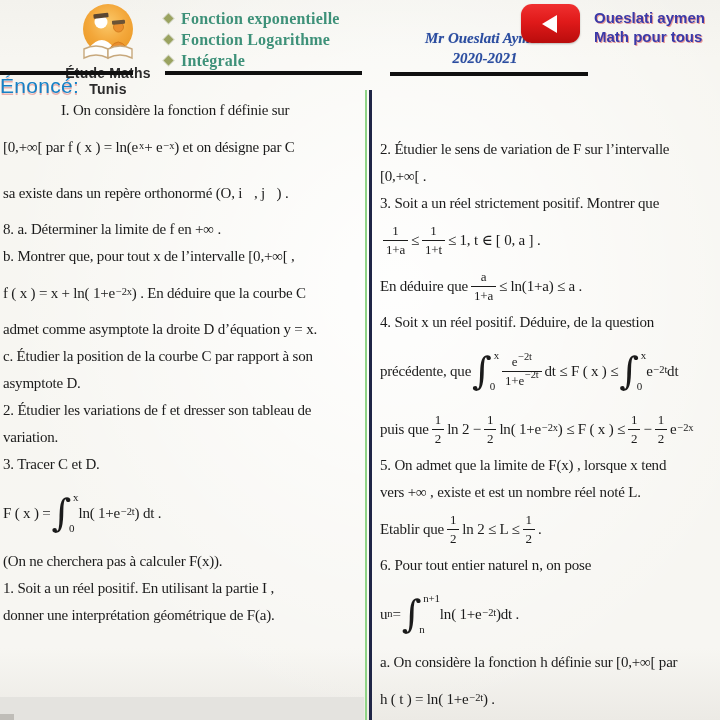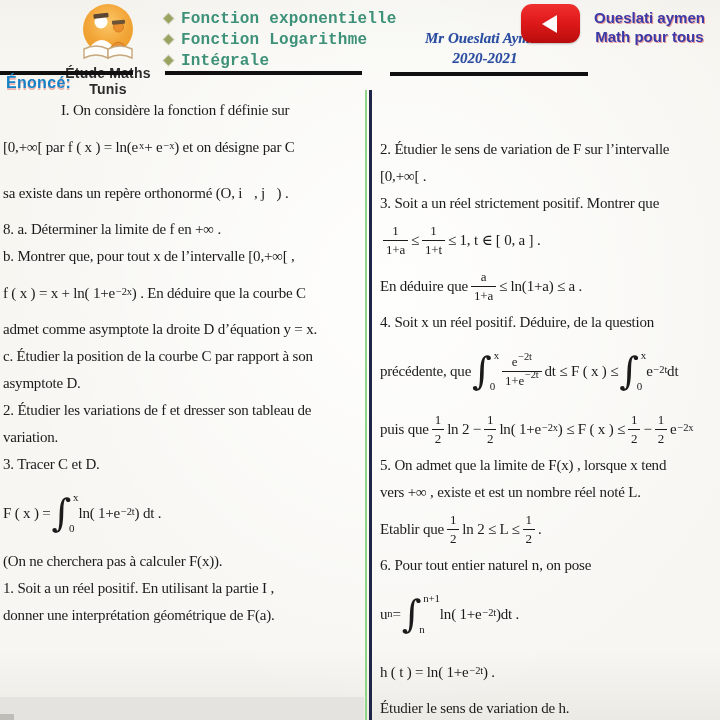--- a/index.html
+++ b/index.html
@@ -7,34 +7,34 @@
     position:relative;width:720px;height:720px;overflow:hidden;
     background:
       radial-gradient(ellipse at 55% 40%, rgba(255,255,255,.9), rgba(0,0,0,0) 70%),
       linear-gradient(180deg,#f3f2ed 0%, #f7f6f1 8%, #f7f6f2 90%, #eceae5 100%);
     font-family:"Liberation Serif","DejaVu Serif",serif;
     color:#1b1b1b;
   }
   
   .logo{position:absolute;left:48px;top:2px;width:120px;text-align:center;}
   .logo-title{font-family:"Liberation Sans",sans-serif;font-size:14px;font-weight:700;color:#2b2b2b;letter-spacing:.2px;margin-top:1px;}
-  .topics{position:absolute;left:163px;top:8px;font-family:Liberation Mono, monospace;}
+  .topics{position:absolute;left:163px;top:8px;font-family:Liberation Serif, serif;}
   .topic{display:flex;align-items:center;height:21px;font-size:16px;font-weight:700;color:#3e9179;letter-spacing:.2px;}
   .topic .bullet{width:7px;height:7px;background:#9aa360;transform:rotate(45deg);margin:0 9px 0 2px;box-shadow:0 0 0 1px rgba(120,130,80,.25);}
   .author{position:absolute;left:383px;top:28px;width:204px;text-align:center;color:#2b4da0;font-weight:700;font-style:italic;font-size:15px;line-height:20px;text-shadow:0 0 1px rgba(43,77,160,.35);}
   .ytbtn{position:absolute;left:521px;top:4px;width:59px;height:39px;border-radius:11px;
     background:linear-gradient(180deg,#f03030 0%,#e01a1a 45%,#b90c0c 100%);
     display:flex;align-items:center;justify-content:center;box-shadow:0 1px 2px rgba(0,0,0,.25);cursor:pointer;}
   .ytbtn .tri{width:0;height:0;border-top:9px solid transparent;border-bottom:9px solid transparent;border-right:15px solid #ffffff;margin-right:3px;}
-  .channel{position:absolute;left:594px;top:8px;font-family:"Liberation Sans",sans-serif;font-size:15px;font-weight:700;color:#3a3aa8;line-height:19px;text-shadow:1px 1px 0 rgba(215,40,40,.45);text-align:center;}
+  .channel{position:absolute;left:594px;top:8px;font-family:"Liberation Sans",sans-serif;font-size:15px;font-weight:700;color:#3a3aa8;line-height:19px;text-shadow:1px 1px 0 rgba(215,40,40,.45);}
   .hline{position:absolute;height:4px;background:#101010;top:71px;}
   .hline.a{left:0;width:133px;}
   .hline.b{left:165px;width:197px;}
   .hline.c{left:390px;width:198px;top:72px;}
-  .enonce{position:absolute;left:6px;top:74px;font-family:"Liberation Sans",sans-serif;font-size:16px;font-weight:700;color:#1581c6;letter-spacing:.3px;text-shadow:0 2px 0 rgba(205,45,45,.35);}
+  .enonce{position:absolute;left:0;top:74px;font-family:"Liberation Sans",sans-serif;font-size:21px;font-weight:400;color:#1581c6;letter-spacing:.3px;text-shadow:0 2px 0 rgba(205,45,45,.35);}
   
   .divider-green{position:absolute;left:365px;top:90px;width:2px;height:630px;background:#8fd487;}
   .divider-navy{position:absolute;left:369px;top:90px;width:3px;height:630px;background:#1f2546;}
   .col{position:absolute;top:98px;}
   .col-left{left:3px;width:360px;}
   .col-right{left:380px;width:340px;margin-top:39px;}
   .tline{display:flex;align-items:center;min-height:25px;margin-bottom:2px;font-size:15px;letter-spacing:-0.2px;white-space:nowrap;overflow:hidden;line-height:1.25;}
   .tline.indent{padding-left:58px;text-align:right;}
   .tline.math{min-height:44px;}
   .tline.tall{min-height:68px;}
@@ -197,19 +197,20 @@
           <span class="fd">2</span>
         </span> .</div>
       <div class="tline">6. Pour tout entier naturel n, on pose</div>
       <div class="tline tall">u<sub>n</sub> = <span class="integ">
           <span class="isign">∫</span>
           <span class="ilims">
             <span class="u">n+1</span>
             <span class="l">n</span>
           </span>
         </span> ln( 1+e<sup>−2t</sup> )dt .</div>
+      <div class="tline">a. On considère la fonction h définie sur [0,+∞[  par</div>
       <div class="tline math">h ( t ) = ln( 1+e<sup>−2t</sup> ) .</div>
       <div class="tline">Étudier le sens de variation de h.</div>
     </div>
 
   <div class="gray-patch"></div>
   <div class="corner-smudge"></div>
 </div>
 
 </body></html>

